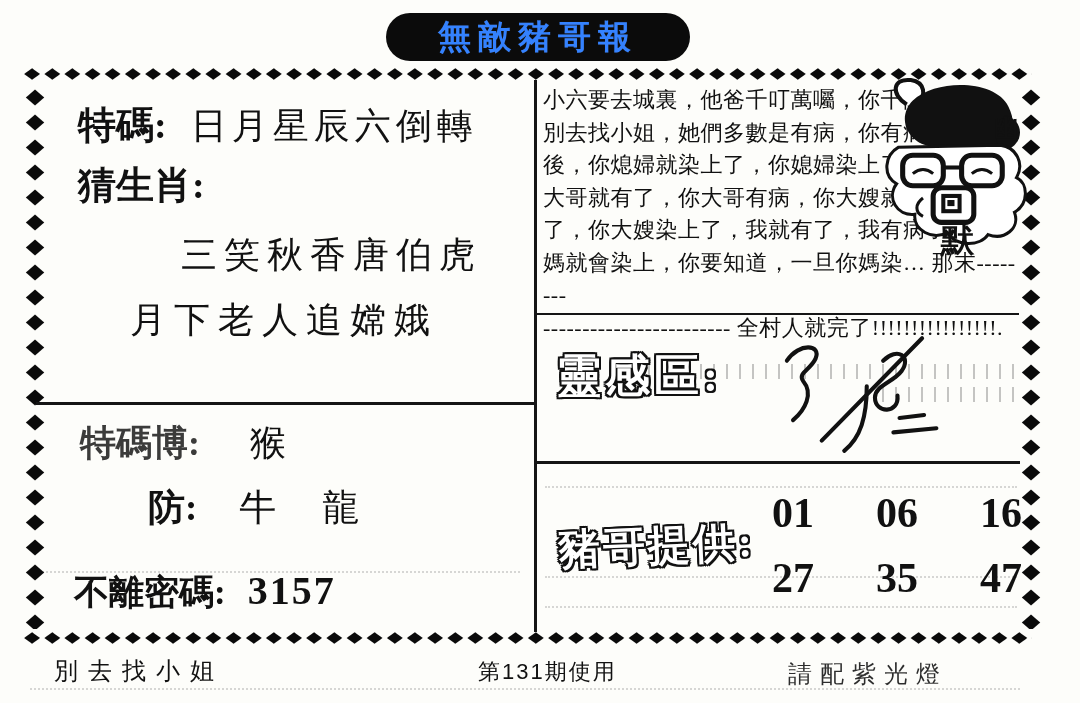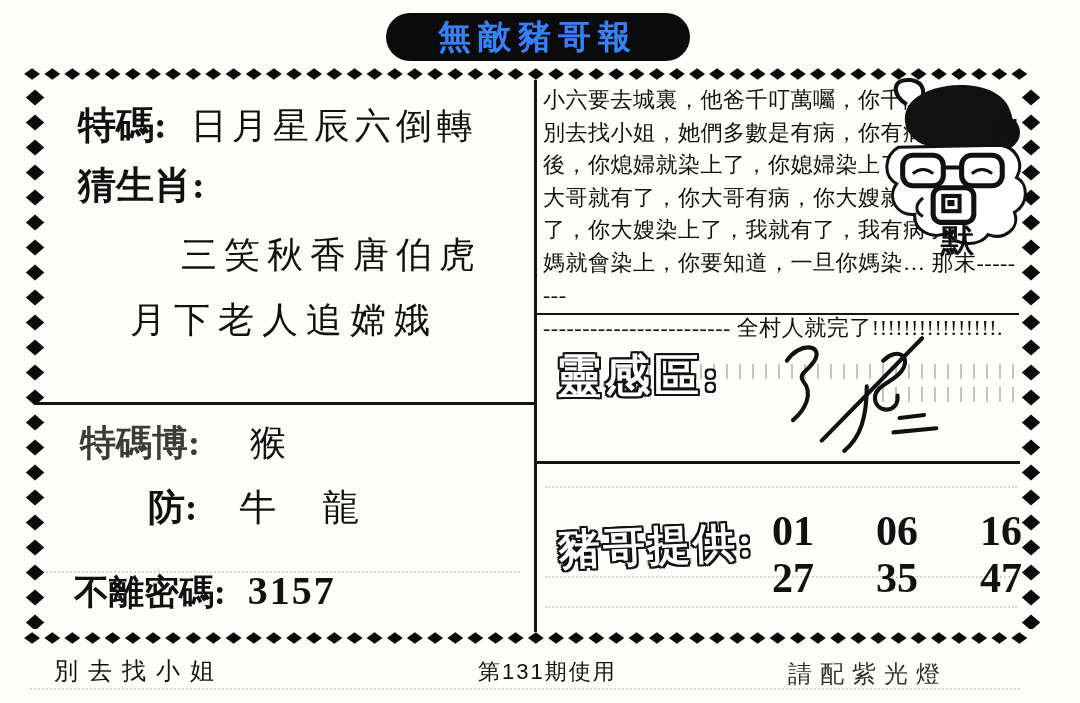--- a/index.html
+++ b/index.html
@@ -62,21 +62,21 @@
     color:#fff; font-weight:bold;
     text-shadow:-2px -2px 0 #111, 2px -2px 0 #111, -2px 2px 0 #111, 2px 2px 0 #111,
                 -2px 0 0 #111, 2px 0 0 #111, 0 -2px 0 #111, 0 2px 0 #111;
   }
   #inspiration-label { position:absolute; left:556px; top:346px; font-size:45px; letter-spacing:4px; }
   #scribble { position:absolute; left:768px; top:330px; width:175px; height:128px; }
   #providing-label { position:absolute; left:558px; top:518px; font-size:42px; letter-spacing:3px; transform:rotate(-2.5deg); }
   
   .numrow { position:absolute; left:772px; width:250px; display:flex; justify-content:space-between;
     font-size:42px; font-weight:bold; font-family:"Liberation Serif",serif; }
-  #numrow1 { top:507px;gap:28px; }
+  #numrow1 { top:489px;gap:28px; }
   #numrow2 { top:554px; }
   
   .footer-item { position:absolute; font-size:24px; }
   #footer-left   { left:54px;  top:655px; letter-spacing:10px; }
   #footer-center { left:478px; top:657px; font-size:22px; letter-spacing:2px; font-family:"Liberation Sans",sans-serif; }
   #footer-right  { left:788px; top:658px; letter-spacing:8px; opacity:.88; filter:blur(.2px); }
 </style>
 </head>
 <body>
 

